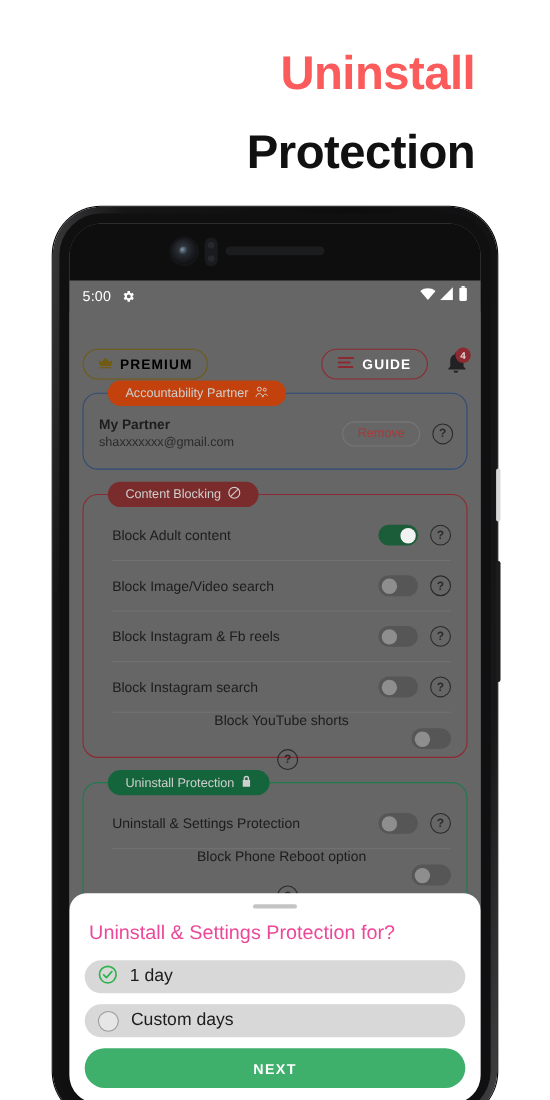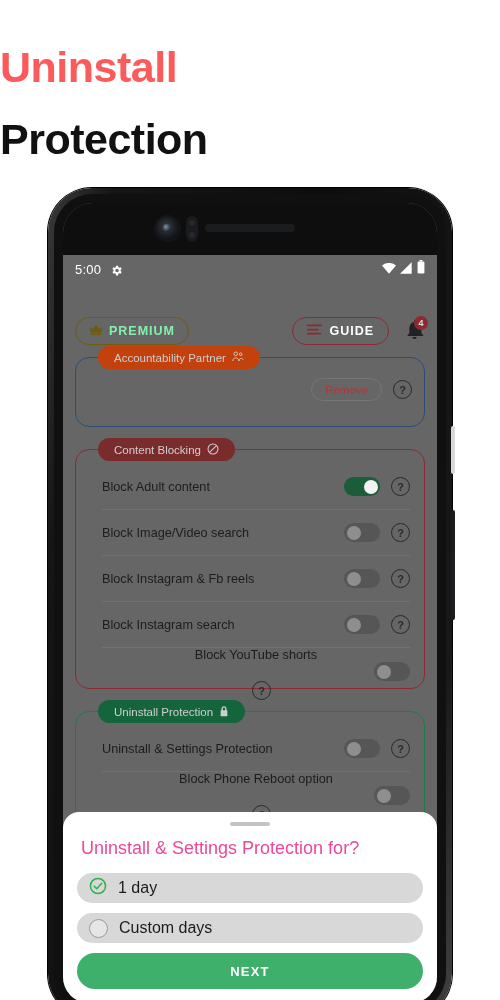--- a/index.html
+++ b/index.html
@@ -14,21 +14,21 @@
     overflow: hidden;
     font-family: "Liberation Sans", sans-serif;
   }
 
   
   .headline {
     position: absolute;
     top: 40px;
     left: 0;
     width: 432px;
-    text-align: left;
+    text-align: right;
   }
   .headline-line1 {
     display: block;
     font-size: 43px;
     font-weight: bold;
     color: #fb5b5b;
     letter-spacing: -0.5px;
     line-height: 54px;
   }
   .headline-line2 {
@@ -179,21 +179,21 @@
     box-sizing: border-box;
   }
   .premium-btn {
     display: flex;
     align-items: center;
     gap: 6px;
     border: 1.6px solid #6f5b12;
     border-radius: 16px;
     height: 26px;
     padding: 0 13px;
-    color: #86efac;
+    color: #000000;
     font-size: 12.5px;
     font-weight: bold;
     letter-spacing: 1px;
   }
   .guide-btn {
     margin-left: auto;
     display: flex;
     align-items: center;
     gap: 7px;
     border: 1.6px solid #8d2a31;
@@ -524,20 +524,24 @@
           <span>
             <svg width="12" height="11" viewBox="0 0 16 14" fill="none" stroke="#cfcfcf" stroke-width="1.2">
               <circle cx="5" cy="3.4" r="2.4"></circle>
                 <path d="M1 13c0-2.6 1.8-4.2 4-4.2S9 10.4 9 13"></path>
               <circle cx="11.6" cy="4" r="1.8"></circle>
                 <path d="M9.4 13c0-2.2 1.2-3.5 2.9-3.5 1.2 0 2.2.7 2.6 2"></path>
             </svg>
           </span>
         </div>
         <div class="partner-body">
+          <div>
+            <div class="partner-name">My Partner</div>
+            <div class="partner-email">shaxxxxxxx@gmail.com</div>
+          </div>
           <div class="remove-btn">Remove</div>
           <div class="help-icon">?</div>
         </div>
       </div>
 
       <div class="section sec-content">
         <div class="section-label">
           <span>Content Blocking</span>
           <span>
             <svg width="12" height="12" viewBox="0 0 14 14" fill="none" stroke="#cfcfcf" stroke-width="1.2">

